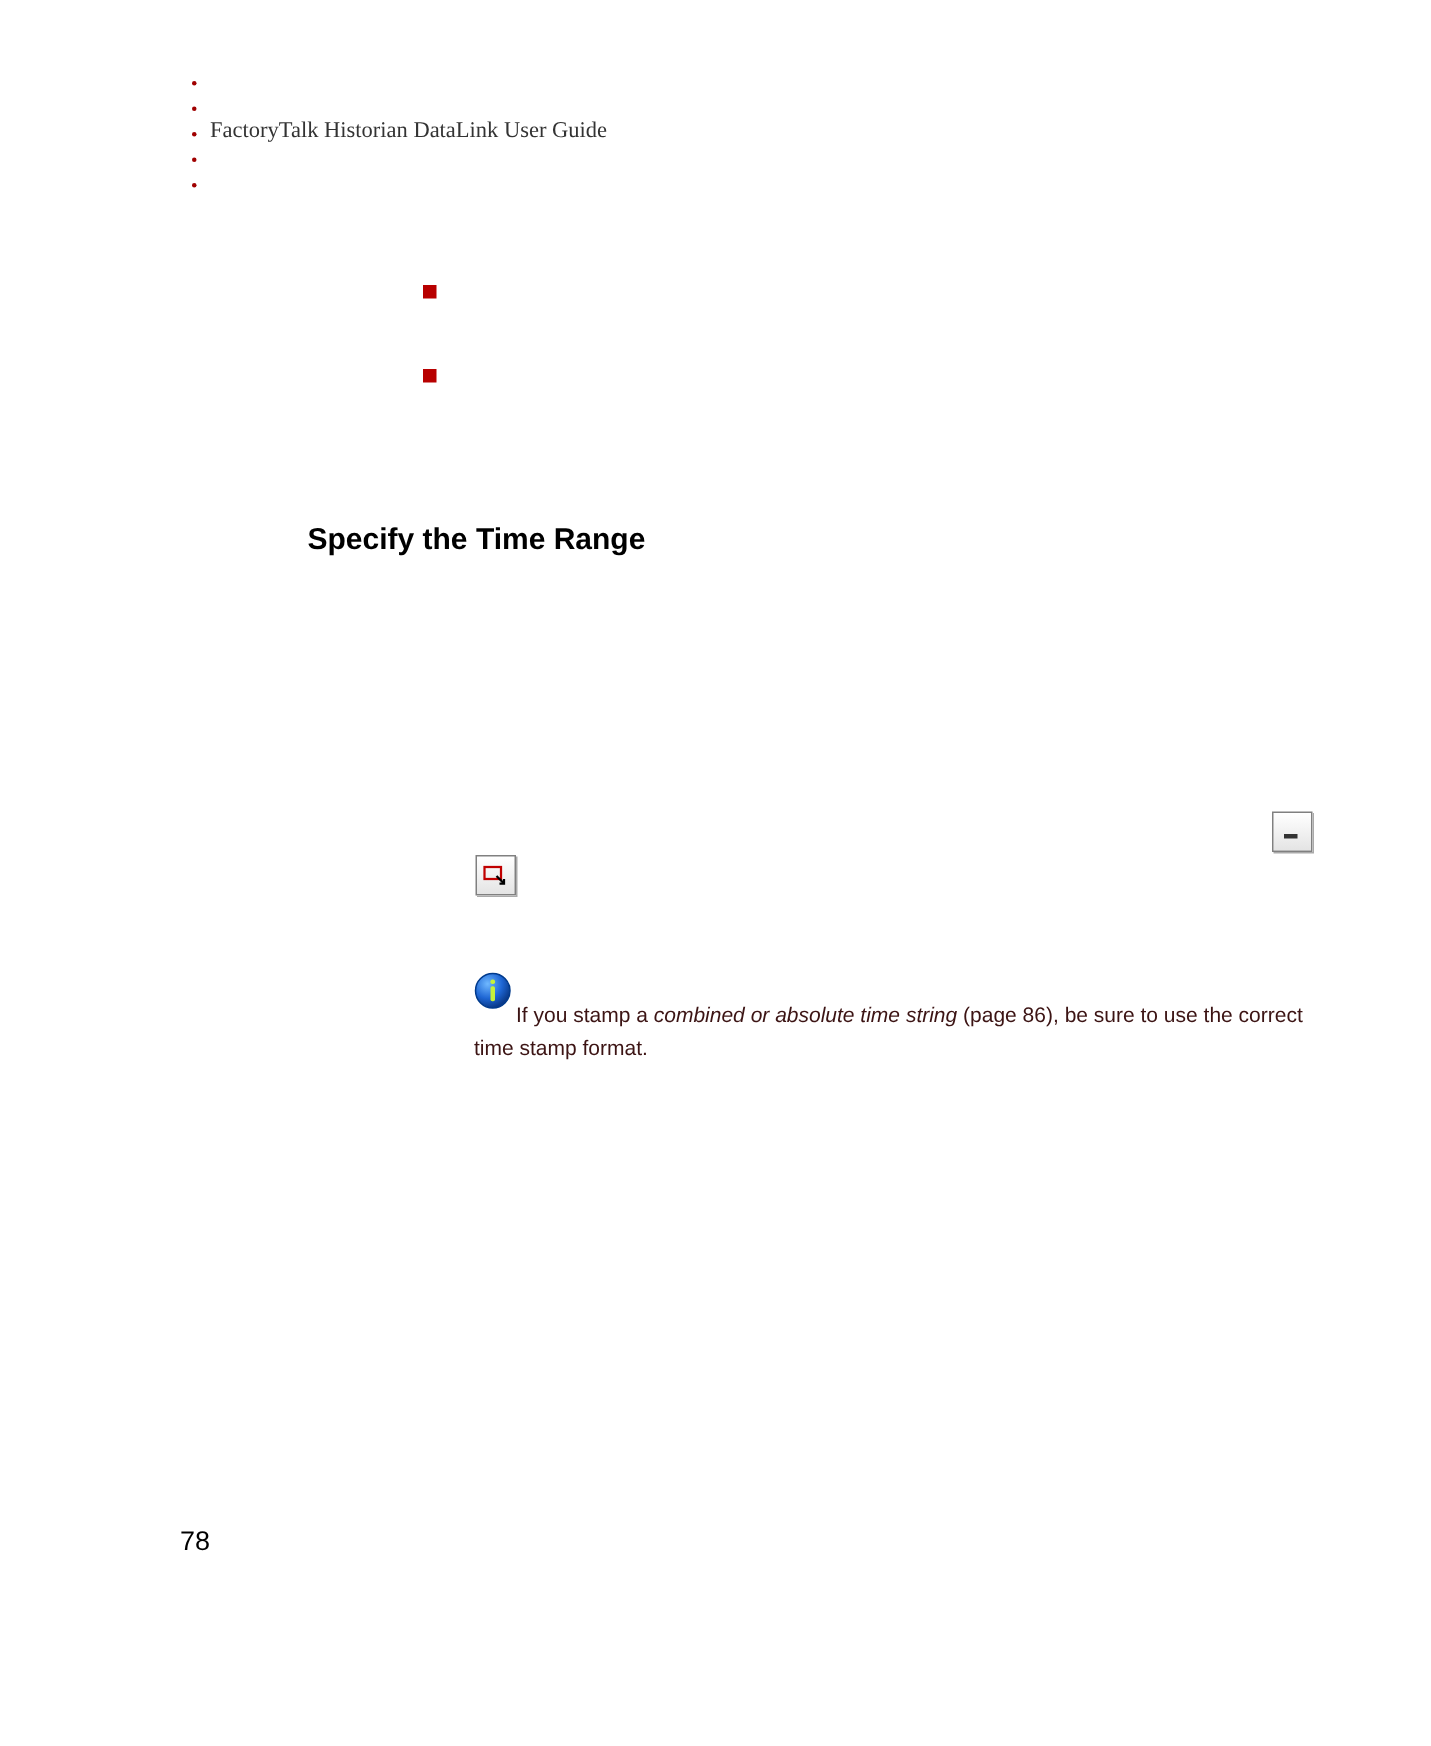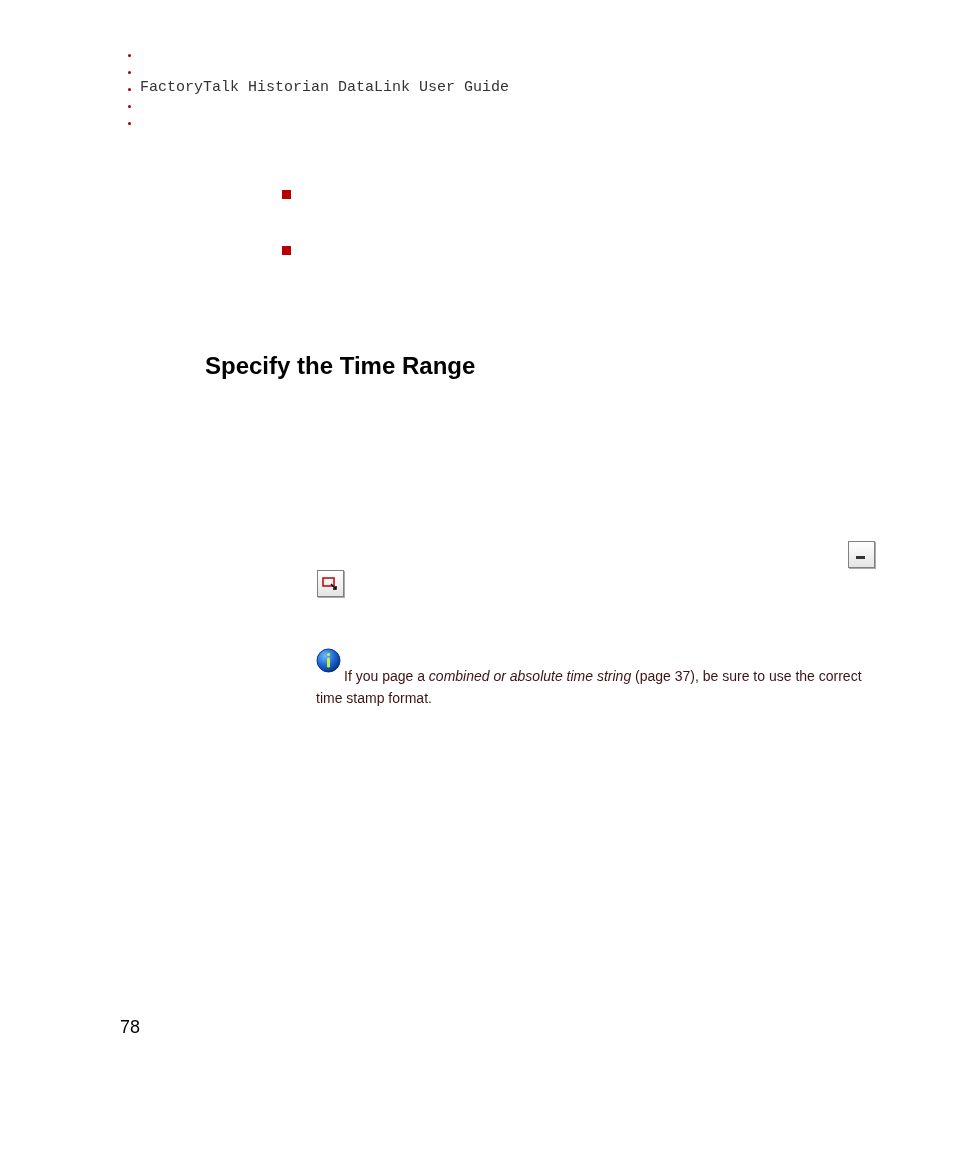--- a/index.html
+++ b/index.html
@@ -18,41 +18,41 @@
   }
   .dots div{
     width:3px;height:3px;border-radius:50%;
     background:#a00000;
     margin-bottom:14px;
   }
   .running-head{
     position:absolute;
     left:140px;
     top:79px;
-    font-family:Liberation Mono, monospace;
+    font-family:Liberation Serif, serif;
     font-size:15px;
     color:#333;
   }
   .square-bullets{
     position:absolute;
     left:282px;
     top:190px;
   }
   .square-bullets div{
     width:9px;height:9px;
     background:#b80000;
     margin-bottom:47px;
   }
   .section-heading{
     position:absolute;
     left:205px;
     top:332px;
     font-family:Verdana,Geneva,sans-serif;
     font-weight:700;
-    font-size:24px;
+    font-size:20px;
     color:#000;
   }
   .icon-btn{
     width:25px;height:25px;
     border:1px solid #808080;
     background:linear-gradient(#fff,#e4e4e4);
     box-shadow:1px 1px 0 #aaa;
     display:flex;
     align-items:center;
     justify-content:center;
@@ -131,16 +131,16 @@
         <stop offset="100%" stop-color="#0a3a8a"></stop>
       </radialGradient>
     </defs>
     <circle cx="12.5" cy="12.5" r="11.5" fill="url(#g1)" stroke="#003a8c" stroke-width="1"></circle>
     <rect x="11" y="5" width="3" height="3" rx="1.2" fill="#c6f23a"></rect>
     <rect x="11" y="9.5" width="3" height="10" rx="1.2" fill="#c6f23a"></rect>
   </svg>
 </div>
 
 <p class="note-text">
-  <span>If you page a </span><em>combined or absolute time string</em><span> (page 37)</span><span>, be sure to use the correct time stamp format.</span>
+  <span>If you stamp a </span><em>combined or absolute time string</em><span> (page 86)</span><span>, be sure to use the correct time stamp format.</span>
 </p>
 
 <div class="page-num">78</div>
 
 </body></html>

